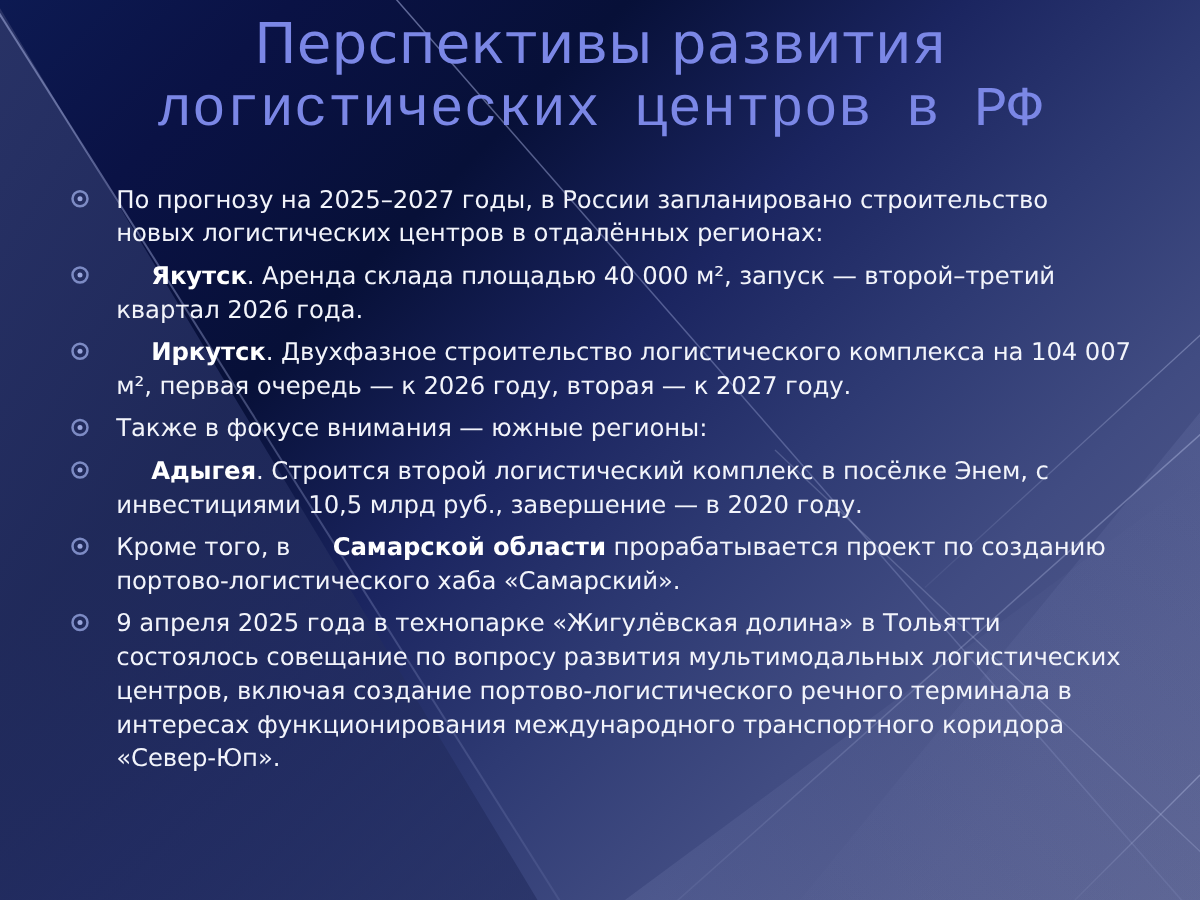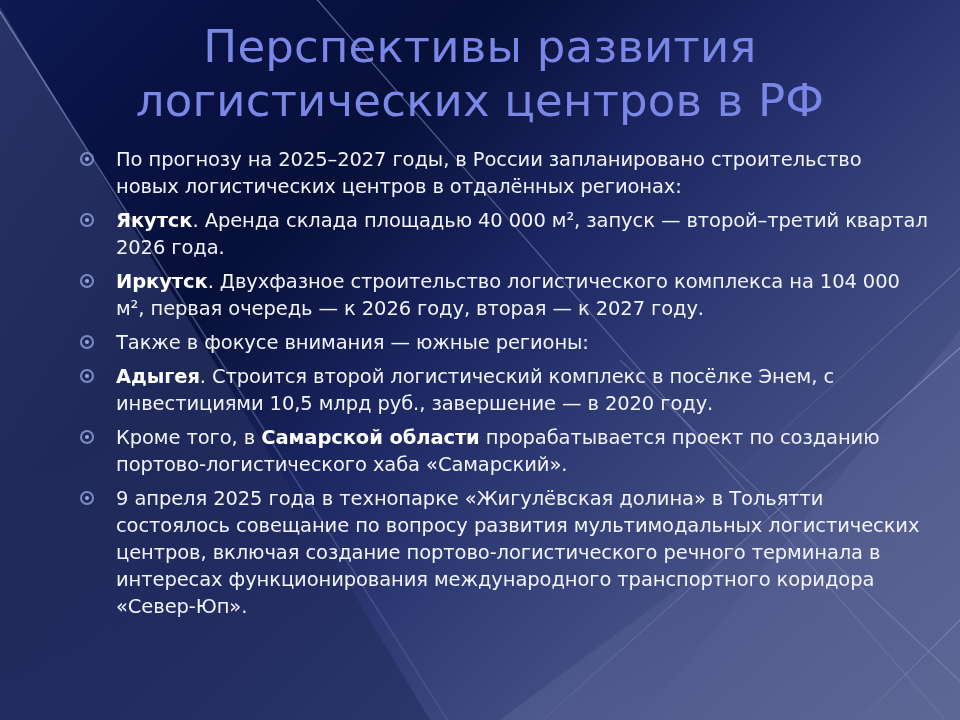--- a/index.html
+++ b/index.html
@@ -32,40 +32,40 @@
     position: absolute;
     inset: 0;
     pointer-events: none;
   }
   .bg-svg { display: block; width: 960px; height: 720px; }
 
   
   .title-block {
     position: absolute;
     left: 60px;
-    top: 20px;
+    top: 8px;
     width: 840px;
     text-align: center;
     z-index: 3;
   }
   .title-line {
     font-family: "DejaVu Sans", "Liberation Sans", sans-serif;
     font-size: 45px;
     line-height: 54px;
     font-weight: 400;
     letter-spacing: 0.2px;
     color: #7b87e6;
     white-space: nowrap;
   }
-  .title-line.l2 { font-size: 45px; }
+  .title-line.l2 { font-size: 45px; font-family: Liberation Mono, monospace; }
 
   
   .body-block {
     position: absolute;
-    left: 68px;
+    left: 45px;
     top: 146px;
     width: 860px;
     z-index: 3;
   }
   .bullet-row {
     position: relative;
     display: block;
     padding-left: 48px;
     margin-bottom: 7px;
   }
@@ -97,20 +97,21 @@
     font-family: "DejaVu Sans", "Liberation Sans", sans-serif;
     font-size: 19.5px;
     line-height: 27px;
     color: #f2f4fb;
     letter-spacing: -0.1px;
     text-align: left;
   }
   .bullet-text b {
     font-weight: 700;
     color: #ffffff;
+    margin-left: 28px;
   }
 </style>
 </head>
 <body>
 
 <div id="slide">
 
   <div class="bg-layer">
     <svg class="bg-svg" viewBox="0 0 960 720" preserveAspectRatio="none">
       <defs>
@@ -162,21 +163,21 @@
       <div class="bullet-row">
         <span class="bullet-marker"></span>
         <span class="bullet-text"><span>По прогнозу на 2025–2027 годы, в России запланировано строительство новых логистических центров в отдалённых регионах:</span></span>
       </div>
       <div class="bullet-row">
         <span class="bullet-marker"></span>
         <span class="bullet-text"><b>Якутск</b><span>.  Аренда склада площадью 40 000 м², запуск — второй–третий квартал 2026 года.</span></span>
       </div>
       <div class="bullet-row">
         <span class="bullet-marker"></span>
-        <span class="bullet-text"><b>Иркутск</b><span>. Двухфазное строительство логистического комплекса на 104 000 м², первая очередь — к 2026 году, вторая — к 2027 году.</span></span>
+        <span class="bullet-text"><b>Иркутск</b><span>. Двухфазное строительство логистического комплекса на 104 007 м², первая очередь — к 2026 году, вторая — к 2027 году.</span></span>
       </div>
       <div class="bullet-row">
         <span class="bullet-marker"></span>
         <span class="bullet-text"><span>Также в фокусе внимания — южные регионы:</span></span>
       </div>
       <div class="bullet-row">
         <span class="bullet-marker"></span>
         <span class="bullet-text"><b>Адыгея</b><span>. Строится второй логистический комплекс в посёлке Энем, с инвестициями 10,5 млрд руб.,  завершение — в 2020 году.</span></span>
       </div>
       <div class="bullet-row">

